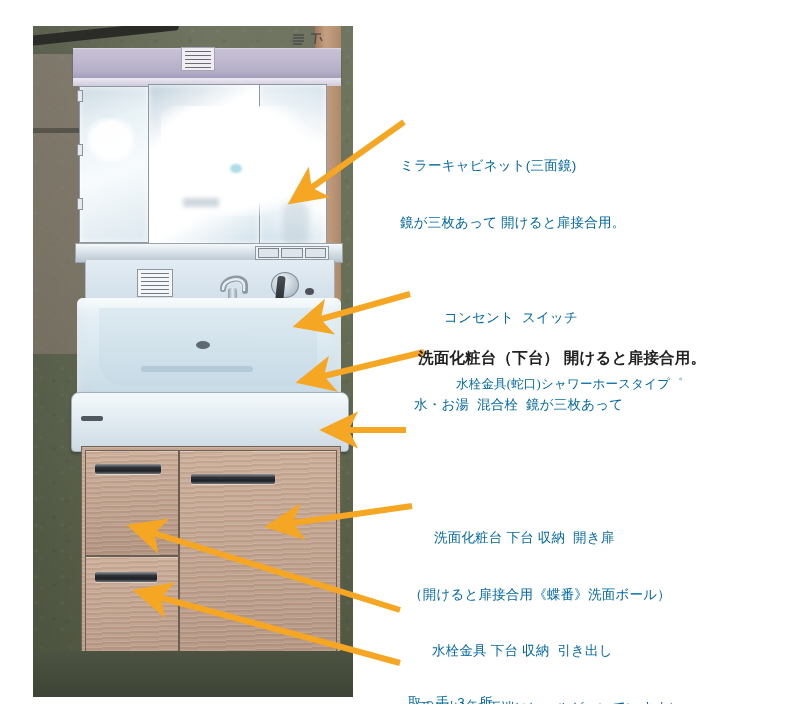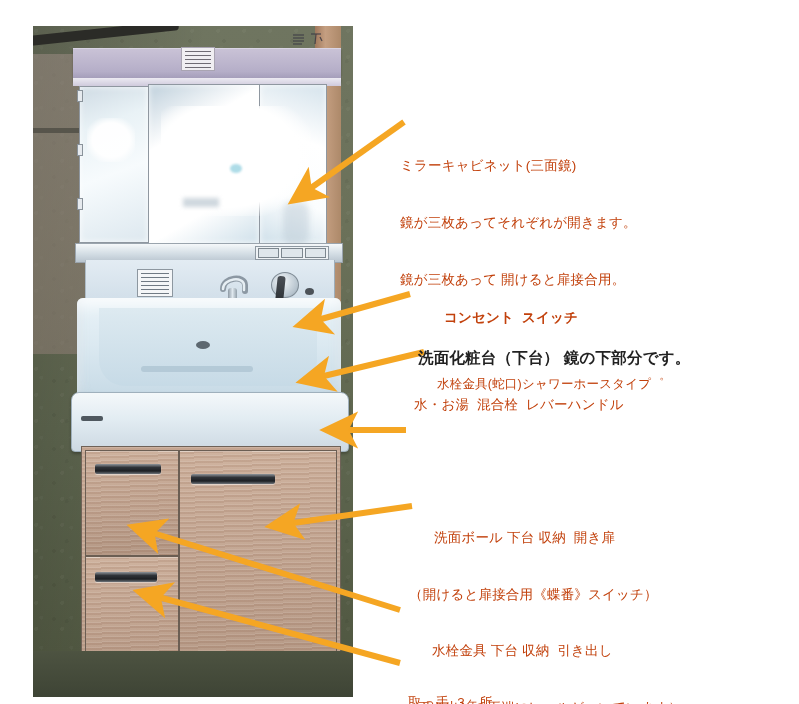--- a/index.html
+++ b/index.html
@@ -376,21 +376,21 @@
   
   .arrow-svg {
     position: absolute;
     overflow: visible;
     pointer-events: none;
   }
 
   
   .note {
     position: absolute;
-    color: #c2410c;
+    color: #0369a1;
     font-size: 13.5px;
     line-height: 19px;
     white-space: pre;
     letter-spacing: .2px;
   }
   .note.bold {
     font-weight: bold;
     font-size: 15.5px;
     color: #222;
   }
@@ -516,44 +516,43 @@
       <line x1="412" y1="506" x2="272" y2="526"></line>
 
       <line x1="400" y1="610" x2="134" y2="527"></line>
 
       <line x1="400" y1="663" x2="140" y2="592"></line>
     </g>
   </svg>
 
   <div class="note" style="left:400px; top:118px;">
     <span class="ln">ミラーキャビネット(三面鏡)</span>
-    <span class="ln">鏡が三枚あってそれぞれが開きます。</span>
     <span class="ln">鏡が三枚あって 開けると扉接合用。</span>
   </div>
 
-  <div class="note" style="left:444px; top:270px;font-weight:bold;">
+  <div class="note" style="left:444px; top:270px;">
     <span class="ln">コンセント  スイッチ</span>
   </div>
 
   <div class="note bold" style="left:418px; top:310px;">
-    <span class="ln">洗面化粧台（下台） 鏡の下部分です。</span>
-  </div>
-
-  <div class="note small" style="left:437px; top:337px;">
+    <span class="ln">洗面化粧台（下台） 開けると扉接合用。</span>
+  </div>
+
+  <div class="note small" style="left:456px; top:337px;font-family:Liberation Serif, serif;">
     <span class="ln">水栓金具(蛇口)シャワーホースタイプ゜</span>
   </div>
 
   <div class="note" style="left:414px; top:357px;">
-    <span class="ln">水・お湯  混合栓  レバーハンドル</span>
+    <span class="ln">水・お湯  混合栓  鏡が三枚あって</span>
   </div>
 
 
   <div class="note" style="left:434px; top:490px;">
-    <span class="ln">洗面ボール 下台 収納  開き扉</span>
-    <span class="ln" style="margin-left:-25px;">（開けると扉接合用《蝶番》スイッチ）</span>
+    <span class="ln">洗面化粧台 下台 収納  開き扉</span>
+    <span class="ln" style="margin-left:-25px;">（開けると扉接合用《蝶番》洗面ボール）</span>
   </div>
 
   <div class="note" style="left:432px; top:603px;">
     <span class="ln">水栓金具 下台 収納  引き出し</span>
     <span class="ln" style="margin-left:-28px;">（引き出しの両端にレールがついています）</span>
   </div>
 
   <div class="note" style="left:408px; top:655px;">
     <span class="ln">取っ手  3ヶ所</span>
   </div>

